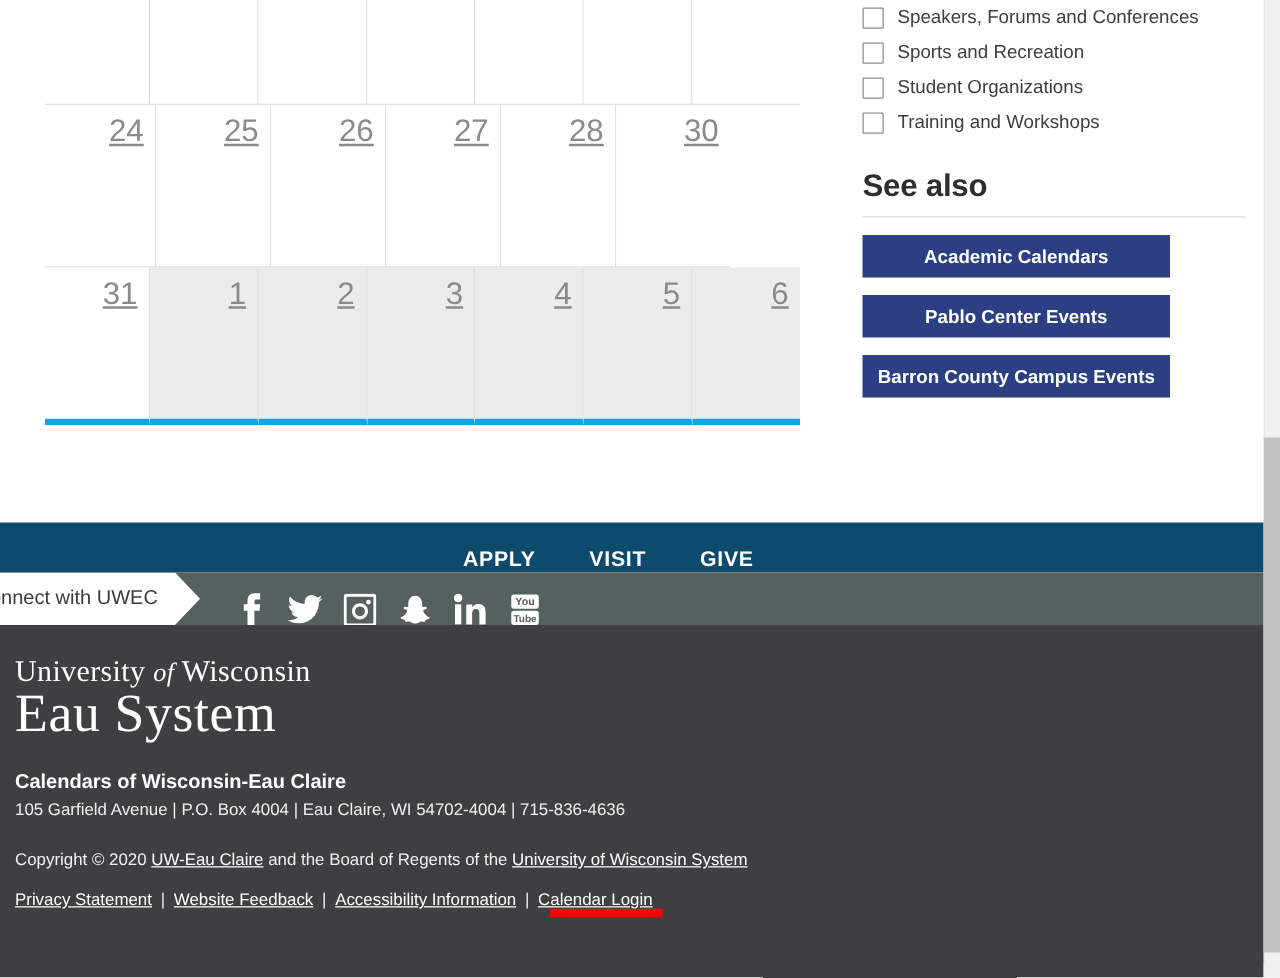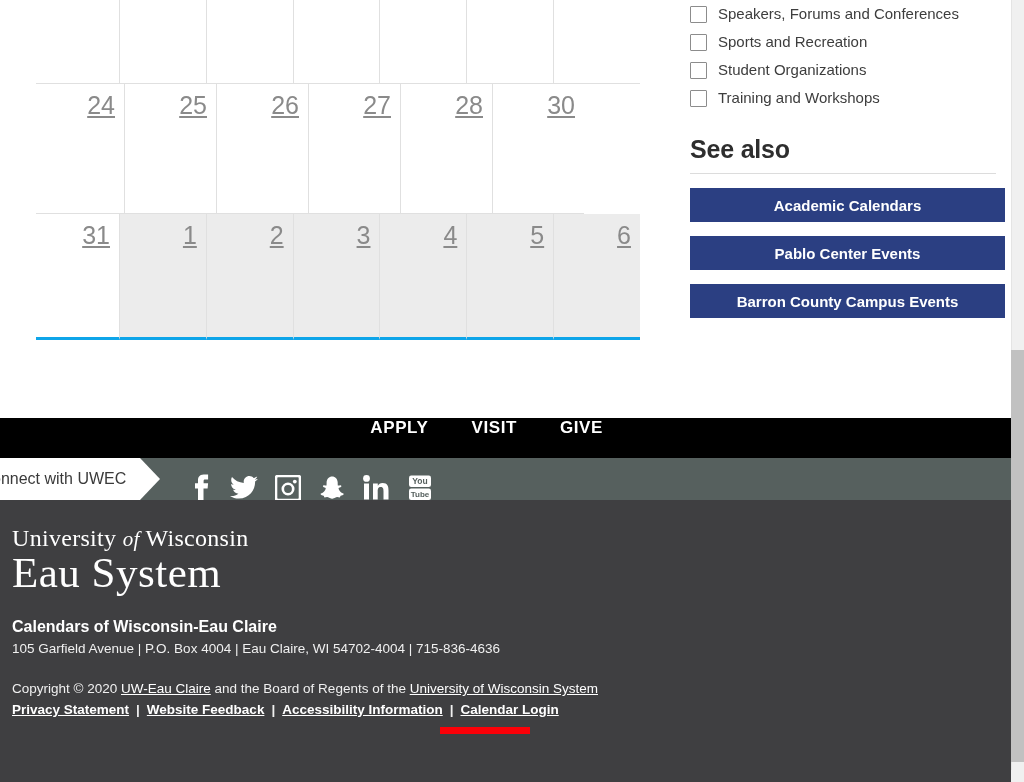--- a/index.html
+++ b/index.html
@@ -34,21 +34,21 @@
     position: relative;
     border-right: 1px solid #e0e0e0;
     border-bottom: 1px solid #e0e0e0;
     background: #ffffff;
   }
   .cal-cell.first { width: 89px; }
   .cal-cell.rest  { width: 92px; }
   .cal-cell.last  { width: 91px; border-right: none; }
   .cal-row.r0 .cal-cell { height: 84px; border-top: none; }
   .cal-row.r1 .cal-cell { height: 130px; }
-  .cal-row.r2 .cal-cell { height: 126px; border-bottom: 3px solid #0ea5e9; }
+  .cal-row.r2 .cal-cell { height: 126px; border-bottom: 5px solid #0ea5e9; }
   .cal-cell.othermonth { background: #ececec; }
   .daynum {
     position: absolute; right: 9px; top: 6px;
     font-size: 25px; line-height: 30px;
     color: #8a8a8a;
     text-decoration: underline;
     text-underline-offset: 2px;
     font-family: "Liberation Sans", sans-serif;
     cursor: pointer;
   }
@@ -88,38 +88,38 @@
   }
   .see-also-rule {
     margin-top: 9px;
     height: 1px;
     background: #dcdcdc;
     width: 306px;
   }
   .btn-stack { margin-top: 14px; }
   .side-btn {
     display: flex; align-items: center; justify-content: center;
-    width: 315px; height: 34px;
+    width: 246px; height: 34px;
     background: #2b3f82;
     color: #ffffff;
     font-size: 15px;
     font-weight: bold;
     margin-bottom: 14px;
     border: none;
     cursor: pointer;
     font-family: "Liberation Sans", sans-serif;
   }
 
   
   .action-bar {
     position: absolute; left: 0; top: 418px;
     width: 1011px; height: 40px;
-    background: #000000;
+    background: #0c4a6e;
     display: flex;
-    align-items: flex-start;
+    align-items: flex-end;
     justify-content: flex-end;
     padding-right: 408px;
   }
   .action-link {
     color: #ffffff;
     font-size: 17px;
     font-weight: bold;
     letter-spacing: 0.6px;
     text-decoration: none;
     margin-left: 43px;
@@ -202,25 +202,24 @@
     font-size: 13.5px;
     line-height: 18px;
     color: #f0f0f0;
   }
   .copyright a, .legal a {
     color: #ffffff;
     text-decoration: underline;
     cursor: pointer;
   }
   .legal {
-    margin-top: 3px;
+    margin-top: 14px;
     font-size: 13.5px;
     line-height: 18px;
     color: #f0f0f0;
-    font-weight: bold;
   }
   .legal .sep { padding: 0 7px; }
   .red-marker {
     position: absolute;
     left: 440px; top: 727px;
     width: 90px; height: 7px;
     background: #fb0007;
   }
 
   

